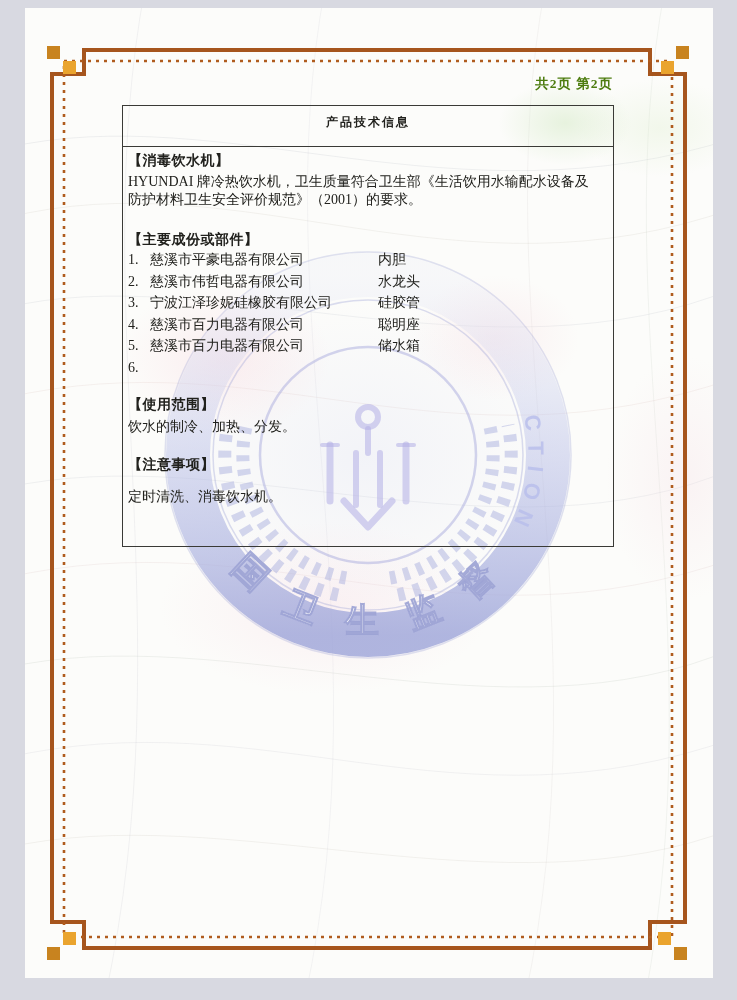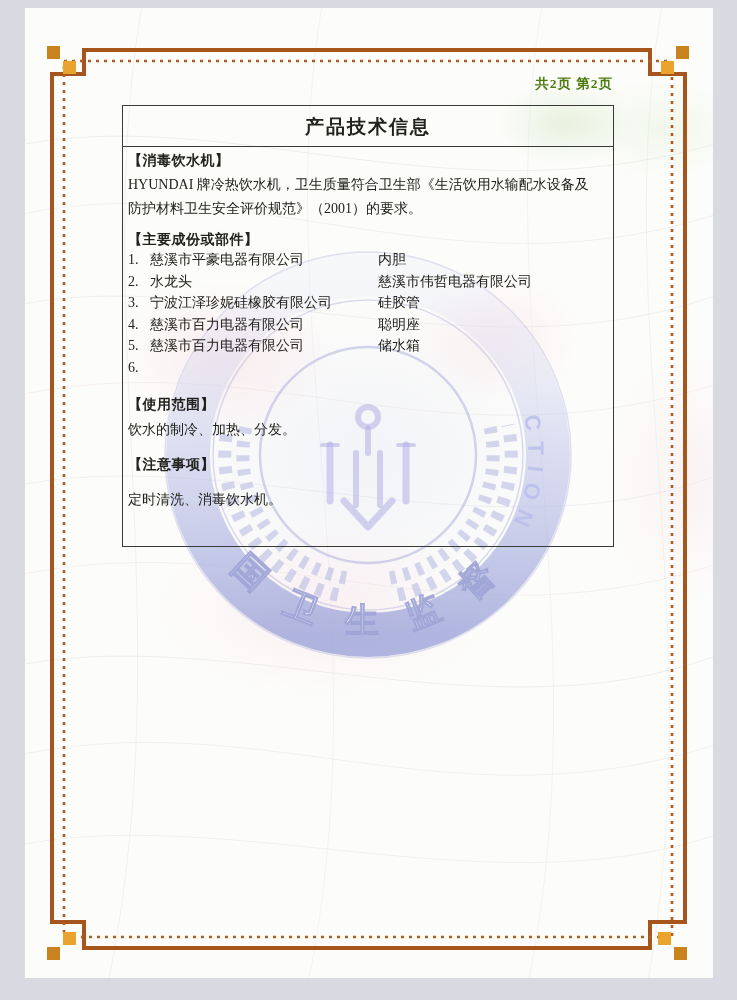--- a/index.html
+++ b/index.html
@@ -29,28 +29,28 @@
     position:absolute;top:67px;right:100px;
     font-size:13.5px;font-weight:bold;color:#4d7c0f;letter-spacing:1px;
   }
   .panel{
     position:absolute;left:97px;top:97px;width:490px;height:440px;
     border:1.4px solid #3a3a36;
     font-size:14px;color:#21211d;
   }
   .panel-title{
     position:absolute;top:8px;left:0;width:100%;text-align:center;
-    font-size:19px;font-weight:bold;letter-spacing:2px;
+    font-size:12px;font-weight:bold;letter-spacing:2px;
   }
   .title-divider{
     position:absolute;top:40px;left:0;width:100%;height:0;
     border-top:1.3px solid #3a3a36;
   }
   .sec-heading{position:absolute;left:5px;font-weight:bold;letter-spacing:.5px;}
-  .sec-body{position:absolute;left:5px;right:21px;line-height:24px;}
+  .sec-body{position:absolute;left:5px;right:21px;line-height:18px;}
   .h-desc{top:46px;}  .b-desc{top:67px;}
   .h-comp{top:125px;text-align:right;}
   .comp-list{position:absolute;top:143px;left:5px;right:6px;}
   .comp-row{display:grid;grid-template-columns:22px 228px 1fr;height:21.6px;line-height:21.6px;}
   .h-usage{top:290px;} .b-usage{top:312px;}
   .h-notes{top:350px;} .b-notes{top:382px;}
 </style>
 </head>
 <body>
 
@@ -138,22 +138,22 @@
 
     <div class="sec-heading h-comp">【主要成份或部件】</div>
     <div class="comp-list">
       <div class="comp-row">
         <span>1.</span>
         <span>慈溪市平豪电器有限公司</span>
         <span>内胆</span>
       </div>
       <div class="comp-row">
         <span>2.</span>
+        <span>慈溪市伟哲电器有限公司</span>
         <span>水龙头</span>
-        <span>慈溪市伟哲电器有限公司</span>
       </div>
       <div class="comp-row">
         <span>3.</span>
         <span>宁波江泽珍妮硅橡胶有限公司</span>
         <span>硅胶管</span>
       </div>
       <div class="comp-row">
         <span>4.</span>
         <span>慈溪市百力电器有限公司</span>
         <span>聪明座</span>

